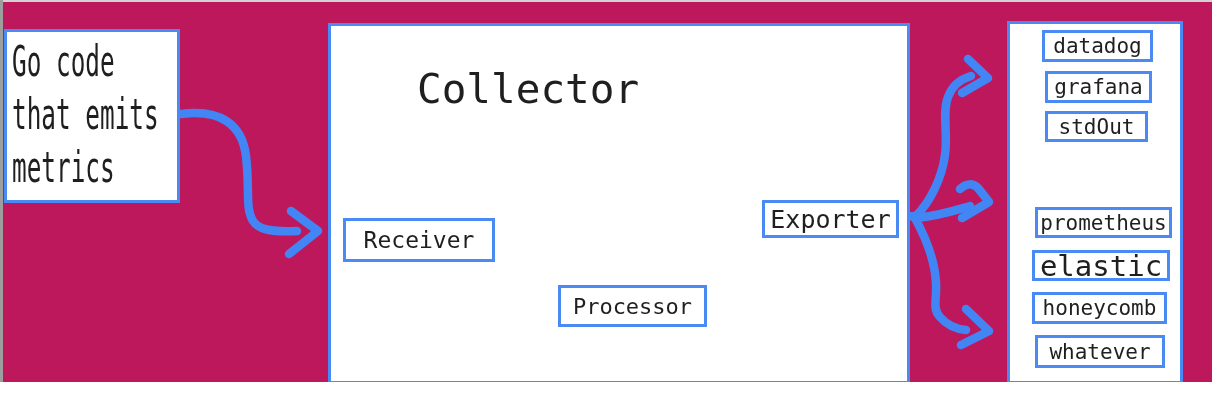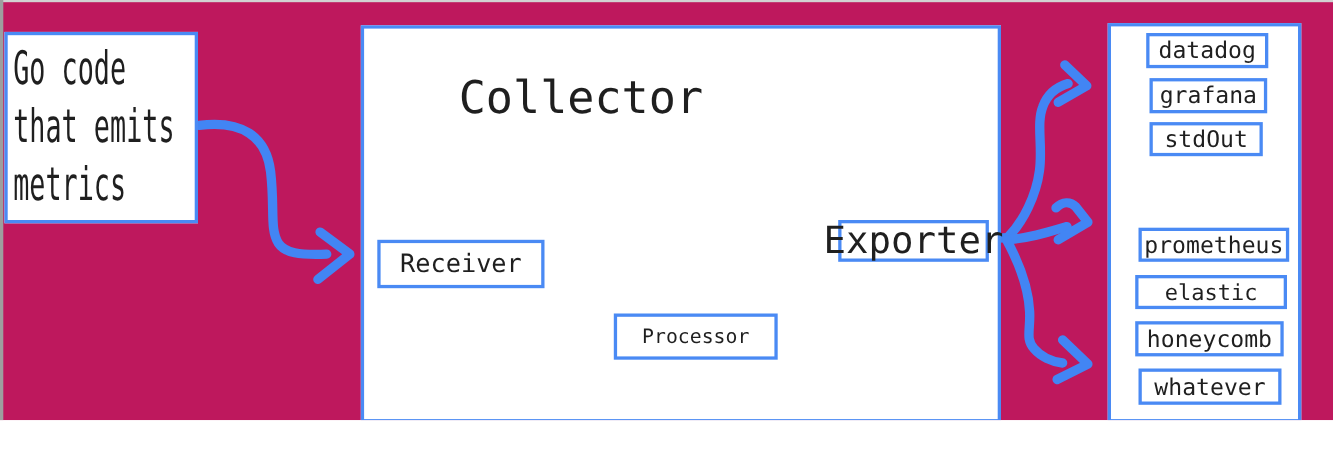--- a/index.html
+++ b/index.html
@@ -69,30 +69,30 @@
       <div>that emits</div>
       <div>metrics</div>
     </div>
   </div>
 
   <div class="box" style="left:328px; top:23px; width:582px; height:361px;">
     <div class="collector-title">Collector</div>
   </div>
 
   <div class="box label-box" style="left:343px; top:218px; width:152px; height:44px; font-size:23px;">Receiver</div>
-  <div class="box label-box" style="left:558px; top:285px; width:149px; height:42px; font-size:18px;">Processor</div>
-  <div class="box label-box" style="left:762px; top:200px; width:137px; height:38px; font-size:34px;">Exporter</div>
+  <div class="box label-box" style="left:558px; top:285px; width:149px; height:42px; font-size:22px;">Processor</div>
+  <div class="box label-box" style="left:762px; top:200px; width:137px; height:38px; font-size:25px;">Exporter</div>
 
   <div class="box" style="left:1007px; top:21px; width:176px; height:363px;"></div>
 
   <div class="box label-box" style="left:1042px; top:30px;  width:111px; height:32px; font-size:21px;">datadog</div>
   <div class="box label-box" style="left:1045px; top:111px; width:103px; height:31px; font-size:21px;">stdOut</div>
   <div class="box label-box" style="left:1045px; top:71px;  width:107px; height:32px; font-size:21px;">grafana</div>
   <div class="box label-box" style="left:1035px; top:207px; width:137px; height:31px; font-size:21px;">prometheus</div>
-  <div class="box label-box" style="left:1032px; top:250px; width:138px; height:31px; font-size:20px;">elastic</div>
+  <div class="box label-box" style="left:1032px; top:250px; width:138px; height:31px; font-size:29px;">elastic</div>
   <div class="box label-box" style="left:1032px; top:292px; width:135px; height:32px; font-size:21px;">honeycomb</div>
   <div class="box label-box" style="left:1035px; top:335px; width:130px; height:33px; font-size:21px;">whatever</div>
 
   <div class="edge-top"></div>
   <div class="edge-left"></div>
   <div class="edge-bottom"></div>
 
 </div>
 
 </body></html>

